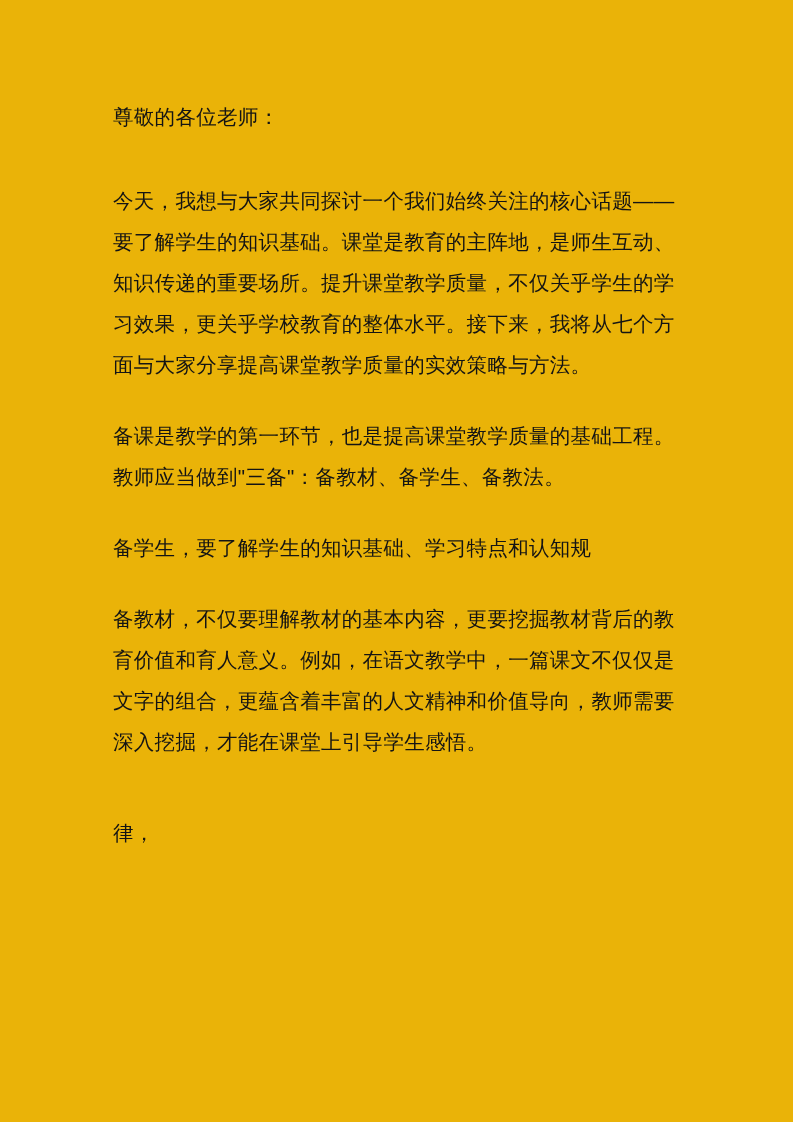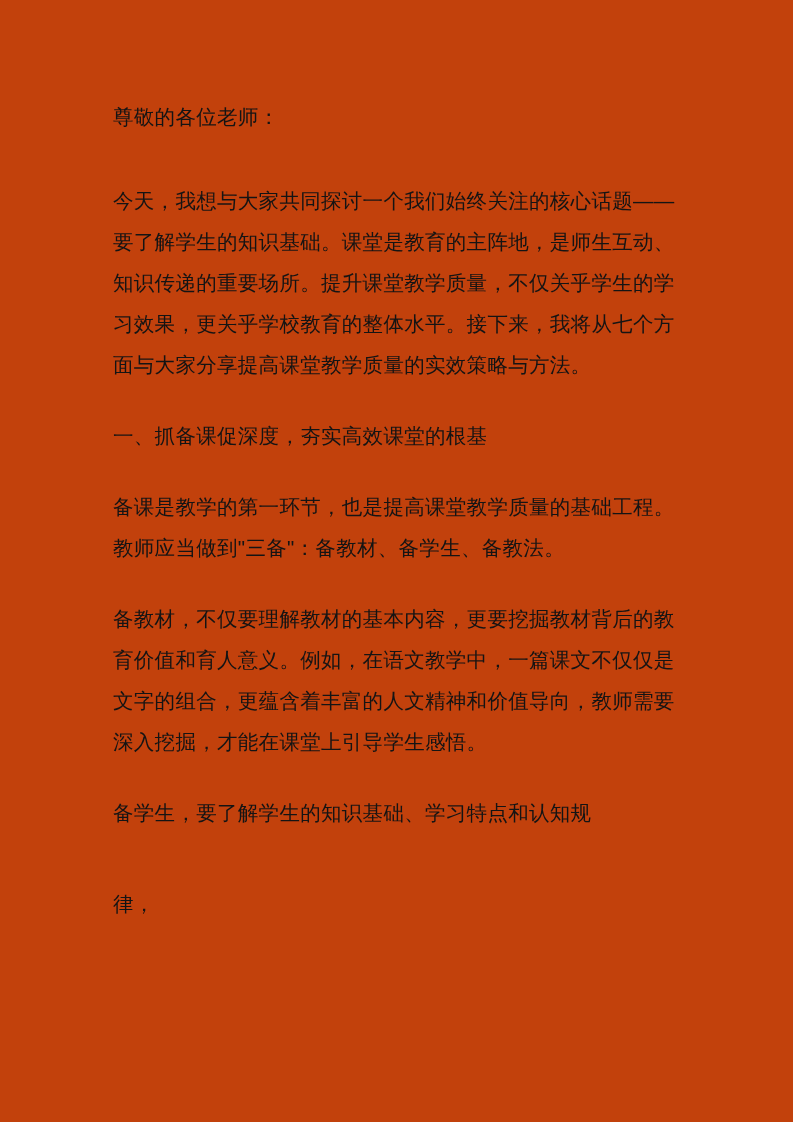--- a/index.html
+++ b/index.html
@@ -11,21 +11,21 @@
     width: 793px;
     height: 1122px;
     font-family: "Liberation Sans", "DejaVu Sans", sans-serif;
     color: #1a1a1a;
     overflow: hidden;
   }
   .page {
     position: relative;
     width: 793px;
     height: 1122px;
-    background: #c2410c;
+    background: #eab308;
     box-sizing: border-box;
   }
   .content {
     position: absolute;
     left: 113px;
     top: 96px;
     width: 570px;
   }
   .para {
     font-size: 20.5px;
@@ -52,20 +52,19 @@
     height: 20px;
   }
 </style>
 </head>
 <body>
 
 <div class="page">
   <div class="content">
     <p class="para salutation">尊敬的各位老师：</p>
     <p class="para">今天，我想与大家共同探讨一个我们始终关注的核心话题――要了解学生的知识基础。课堂是教育的主阵地，是师生互动、知识传递的重要场所。提升课堂教学质量，不仅关乎学生的学习效果，更关乎学校教育的整体水平。接下来，我将从七个方面与大家分享提高课堂教学质量的实效策略与方法。</p>
-    <p class="para heading">一、抓备课促深度，夯实高效课堂的根基</p>
     <p class="para">备课是教学的第一环节，也是提高课堂教学质量的基础工程。教师应当做到"三备"：备教材、备学生、备教法。</p>
+    <p class="para">备学生，要了解学生的知识基础、学习特点和认知规</p>
     <p class="para">备教材，不仅要理解教材的基本内容，更要挖掘教材背后的教育价值和育人意义。例如，在语文教学中，一篇课文不仅仅是文字的组合，更蕴含着丰富的人文精神和价值导向，教师需要深入挖掘，才能在课堂上引导学生感悟。</p>
-    <p class="para">备学生，要了解学生的知识基础、学习特点和认知规</p>
     <div class="spacer-bottom"></div>
     <p class="para tail">律，</p>
   </div>
 </div>
 
 </body></html>

